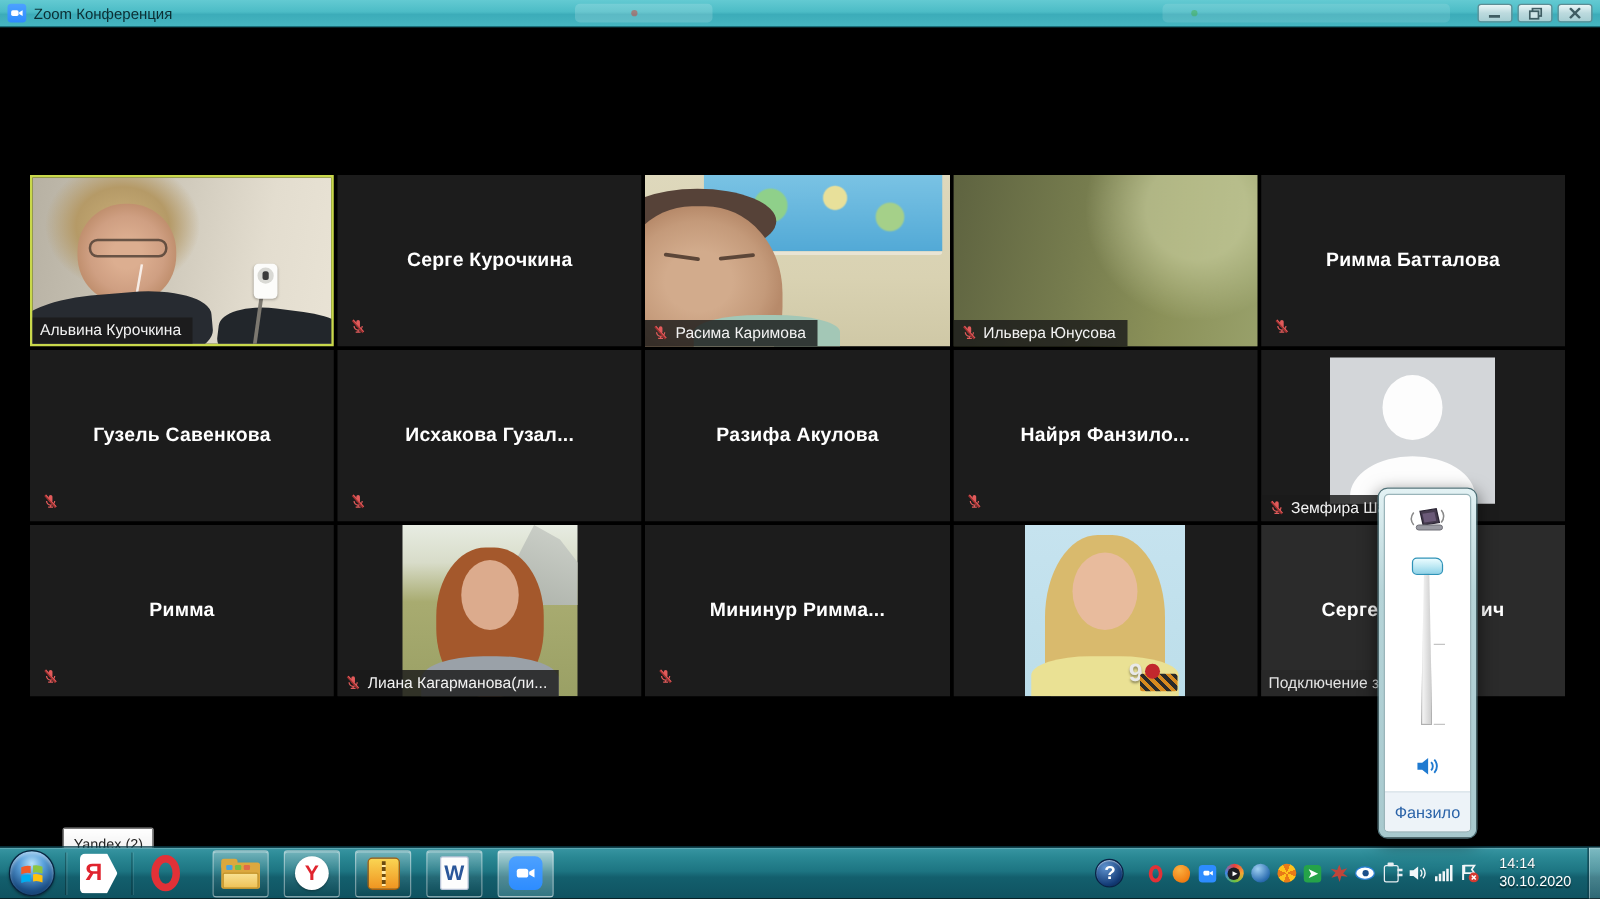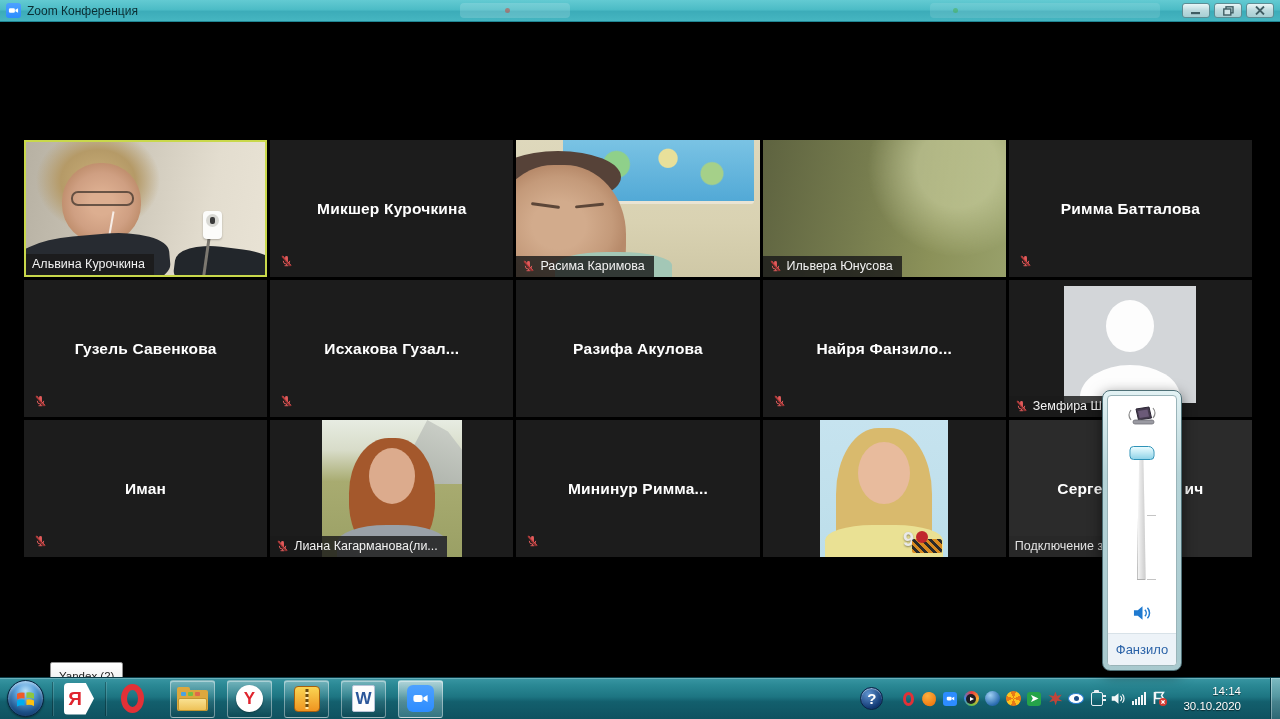--- a/index.html
+++ b/index.html
@@ -183,21 +183,21 @@
     display:flex;align-items:center;justify-content:center;}
   .splat-s{width:14px;height:14px;background:#c0453a;
     clip-path:polygon(50% 0,62% 32%,95% 22%,72% 52%,100% 70%,62% 66%,52% 100%,40% 66%,5% 76%,28% 48%,0 25%,38% 32%);}
   .eye-s{width:16px;height:11px;border-radius:50%;background:#fff;border:1.5px solid #2a7fd4;display:flex;align-items:center;justify-content:center;}
   .eye-s .pupil{width:5px;height:5px;border-radius:50%;background:#1b4f8a;}
   .clip-s{position:relative;width:12px;height:14px;border:1.5px solid #e8eef2;border-radius:2px;}
   .clip-s:before{content:"";position:absolute;left:2px;top:-3px;width:5px;height:3px;background:#e8eef2;border-radius:1px;}
   .clip-s:after{content:"";position:absolute;right:-4px;top:2px;width:4px;height:2px;background:#e8eef2;box-shadow:0 4px 0 #e8eef2;}
   .bars-s{display:flex;align-items:flex-end;gap:1px;height:13px;}
   .bars-s div{width:2px;background:#f2f6f8;}
-  .clock{margin:0 24px 0 10px;color:#fff;font-size:11.5px;line-height:1.3;text-align:right;
+  .clock{margin:0 8px 0 10px;color:#fff;font-size:11.5px;line-height:1.3;text-align:left;
     text-shadow:0 1px 1px rgba(0,0,0,.6);flex:0 0 auto;}
   .show-desktop{width:10px;height:42px;border-left:1px solid #0a3d49;box-shadow:inset 1px 0 0 rgba(255,255,255,.35);
     background:linear-gradient(180deg,rgba(255,255,255,.35),rgba(255,255,255,.12));flex:0 0 auto;}
 </style>
 </head>
 <body>
 
 <div class="screen">
 
   <div class="titlebar">
@@ -245,21 +245,21 @@
         <div class="jacket"></div>
         <div class="jacket2"></div>
         <div class="cable"></div>
         <div class="outlet"></div>
         <div class="vlabel">
           <span>Альвина Курочкина</span>
         </div>
       </div>
 
       <div class="tile">
-        <div class="cname">Микшер Курочкина</div>
+        <div class="cname">Серге Курочкина</div>
         <span class="corner-mic">
           <svg class="mic13" viewBox="0 0 16 16">
               <g fill="#e25b5b" stroke="#e25b5b">
                 <rect x="6.2" y="1.2" width="3.6" height="7" rx="1.8" stroke="none"></rect>
                 <path d="M4 7.2a4 4 0 0 0 8 0" fill="none" stroke-width="1.2"></path>
                 <line x1="8" y1="11.2" x2="8" y2="13" stroke-width="1.2"></line>
                 <line x1="5.6" y1="13.2" x2="10.4" y2="13.2" stroke-width="1.2"></line>
               </g>
               <line x1="2.5" y1="1.5" x2="13" y2="13.5" stroke="#9c2f2f" stroke-width="2"></line>
               <line x1="3.2" y1="1" x2="13.6" y2="12.8" stroke="#e25b5b" stroke-width="1.1"></line>
@@ -393,21 +393,21 @@
                 </g>
                 <line x1="2.5" y1="1.5" x2="13" y2="13.5" stroke="#9c2f2f" stroke-width="2"></line>
                 <line x1="3.2" y1="1" x2="13.6" y2="12.8" stroke="#e25b5b" stroke-width="1.1"></line>
               </svg>
             </span>
           <span>Земфира Ша...</span>
         </div>
       </div>
 
       <div class="tile">
-        <div class="cname">Иман</div>
+        <div class="cname">Римма</div>
         <span class="corner-mic">
             <svg class="mic13" viewBox="0 0 16 16">
               <g fill="#e25b5b" stroke="#e25b5b">
                 <rect x="6.2" y="1.2" width="3.6" height="7" rx="1.8" stroke="none"></rect>
                 <path d="M4 7.2a4 4 0 0 0 8 0" fill="none" stroke-width="1.2"></path>
                 <line x1="8" y1="11.2" x2="8" y2="13" stroke-width="1.2"></line>
                 <line x1="5.6" y1="13.2" x2="10.4" y2="13.2" stroke-width="1.2"></line>
               </g>
               <line x1="2.5" y1="1.5" x2="13" y2="13.5" stroke="#9c2f2f" stroke-width="2"></line>
               <line x1="3.2" y1="1" x2="13.6" y2="12.8" stroke="#e25b5b" stroke-width="1.1"></line>

